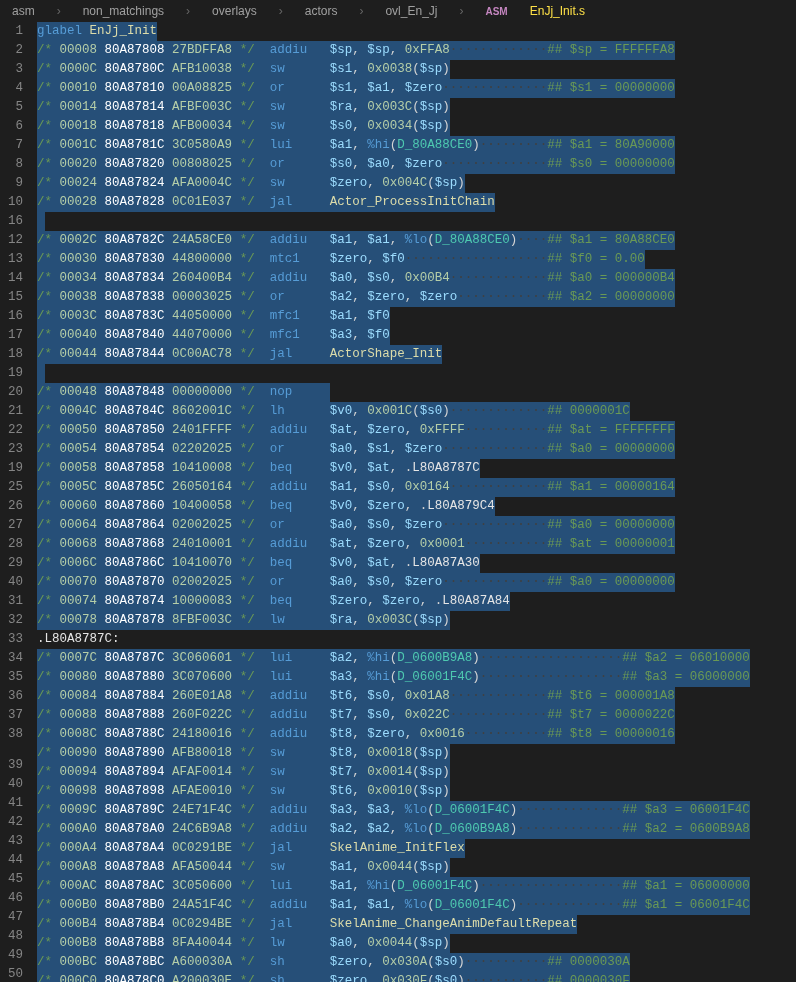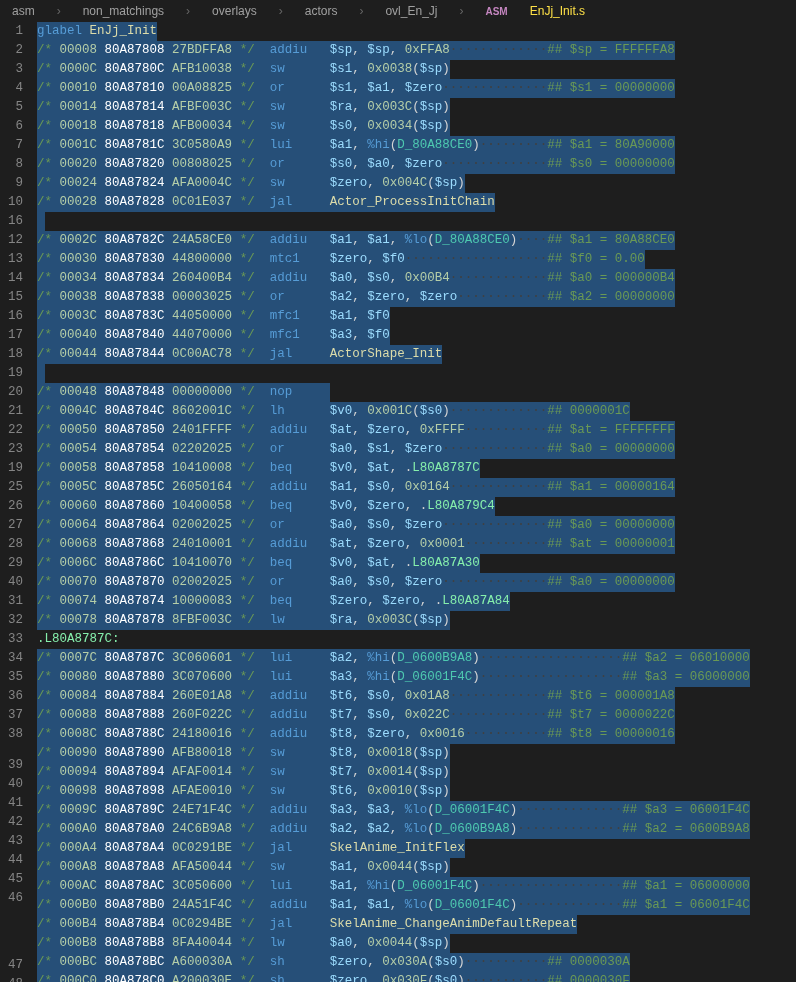--- a/index.html
+++ b/index.html
@@ -46,21 +46,21 @@
     align-items: center;
   }
   .sel {
     background: #264f78;
     display: inline;
   }
   .kw { color: #569cd6; }
   .num { color: #b5cea8; }
   .reg { color: #9cdcfe; }
   .func { color: #dcdcaa; }
-  .label { color: #86efac; }
+  .label { color: #e5e5e5; }
   .comment { color: #6a9955; }
   .punct { color: #ffffff; }
   .type { color: #4ec9b0; }
   .dots { color: #404040; letter-spacing: 0px; }
 </style>
 </head>
 <body>
 
 <div class="breadcrumb">
   <span>asm</span>
@@ -118,20 +118,20 @@
       <div class="line" style="justify-content: flex-end;">37</div>
       <div class="line" style="justify-content: flex-end;">38</div>
       <div class="line" style="justify-content: flex-end; margin-top: 12px;">39</div>
       <div class="line" style="justify-content: flex-end;">40</div>
       <div class="line" style="justify-content: flex-end;">41</div>
       <div class="line" style="justify-content: flex-end;">42</div>
       <div class="line" style="justify-content: flex-end;">43</div>
       <div class="line" style="justify-content: flex-end;">44</div>
       <div class="line" style="justify-content: flex-end;">45</div>
       <div class="line" style="justify-content: flex-end;">46</div>
-      <div class="line" style="justify-content: flex-end; margin-top: 48px;">47</div>
+      <div class="line" style="justify-content: flex-end;">47</div>
       <div class="line" style="justify-content: flex-end;">48</div>
       <div class="line" style="justify-content: flex-end;">49</div>
       <div class="line" style="justify-content: flex-end;">50</div>
       <div class="line" style="justify-content: flex-end;">51</div>
     </div>
   <div class="code" id="code"><div class="line"><span class="sel"><span class="kw">glabel</span> <span class="func">EnJj_Init</span></span></div><div class="line"><span class="sel"><span class="comment">/* </span><span class="num">00008</span> <span class="punct">80A87808</span> <span class="num">27BDFFA8</span> <span class="comment">*/</span>  <span class="kw">addiu</span>   <span class="reg">$sp</span>, <span class="reg">$sp</span>, <span class="num">0xFFA8</span><span class="dots">·············</span><span class="comment">## $sp = FFFFFFA8</span></span></div><div class="line"><span class="sel"><span class="comment">/* </span><span class="num">0000C</span> <span class="punct">80A8780C</span> <span class="num">AFB10038</span> <span class="comment">*/</span>  <span class="kw">sw</span>      <span class="reg">$s1</span>, <span class="num">0x0038</span>(<span class="reg">$sp</span>)</span></div><div class="line"><span class="sel"><span class="comment">/* </span><span class="num">00010</span> <span class="punct">80A87810</span> <span class="num">00A08825</span> <span class="comment">*/</span>  <span class="kw">or</span>      <span class="reg">$s1</span>, <span class="reg">$a1</span>, <span class="reg">$zero</span><span class="dots">··············</span><span class="comment">## $s1 = 00000000</span></span></div><div class="line"><span class="sel"><span class="comment">/* </span><span class="num">00014</span> <span class="punct">80A87814</span> <span class="num">AFBF003C</span> <span class="comment">*/</span>  <span class="kw">sw</span>      <span class="reg">$ra</span>, <span class="num">0x003C</span>(<span class="reg">$sp</span>)</span></div><div class="line"><span class="sel"><span class="comment">/* </span><span class="num">00018</span> <span class="punct">80A87818</span> <span class="num">AFB00034</span> <span class="comment">*/</span>  <span class="kw">sw</span>      <span class="reg">$s0</span>, <span class="num">0x0034</span>(<span class="reg">$sp</span>)</span></div><div class="line"><span class="sel"><span class="comment">/* </span><span class="num">0001C</span> <span class="punct">80A8781C</span> <span class="num">3C0580A9</span> <span class="comment">*/</span>  <span class="kw">lui</span>     <span class="reg">$a1</span>, <span class="kw">%hi</span>(<span class="type">D_80A88CE0</span>)<span class="dots">·········</span><span class="comment">## $a1 = 80A90000</span></span></div><div class="line"><span class="sel"><span class="comment">/* </span><span class="num">00020</span> <span class="punct">80A87820</span> <span class="num">00808025</span> <span class="comment">*/</span>  <span class="kw">or</span>      <span class="reg">$s0</span>, <span class="reg">$a0</span>, <span class="reg">$zero</span><span class="dots">··············</span><span class="comment">## $s0 = 00000000</span></span></div><div class="line"><span class="sel"><span class="comment">/* </span><span class="num">00024</span> <span class="punct">80A87824</span> <span class="num">AFA0004C</span> <span class="comment">*/</span>  <span class="kw">sw</span>      <span class="reg">$zero</span>, <span class="num">0x004C</span>(<span class="reg">$sp</span>)</span></div><div class="line"><span class="sel"><span class="comment">/* </span><span class="num">00028</span> <span class="punct">80A87828</span> <span class="num">0C01E037</span> <span class="comment">*/</span>  <span class="kw">jal</span>     <span class="func">Actor_ProcessInitChain</span></span></div><div class="line"><span class="sel">&nbsp;</span></div><div class="line"><span class="sel"><span class="comment">/* </span><span class="num">0002C</span> <span class="punct">80A8782C</span> <span class="num">24A58CE0</span> <span class="comment">*/</span>  <span class="kw">addiu</span>   <span class="reg">$a1</span>, <span class="reg">$a1</span>, <span class="kw">%lo</span>(<span class="type">D_80A88CE0</span>)<span class="dots">····</span><span class="comment">## $a1 = 80A88CE0</span></span></div><div class="line"><span class="sel"><span class="comment">/* </span><span class="num">00030</span> <span class="punct">80A87830</span> <span class="num">44800000</span> <span class="comment">*/</span>  <span class="kw">mtc1</span>    <span class="reg">$zero</span>, <span class="reg">$f0</span><span class="dots">···················</span><span class="comment">## $f0 = 0.00</span></span></div><div class="line"><span class="sel"><span class="comment">/* </span><span class="num">00034</span> <span class="punct">80A87834</span> <span class="num">260400B4</span> <span class="comment">*/</span>  <span class="kw">addiu</span>   <span class="reg">$a0</span>, <span class="reg">$s0</span>, <span class="num">0x00B4</span><span class="dots">·············</span><span class="comment">## $a0 = 000000B4</span></span></div><div class="line"><span class="sel"><span class="comment">/* </span><span class="num">00038</span> <span class="punct">80A87838</span> <span class="num">00003025</span> <span class="comment">*/</span>  <span class="kw">or</span>      <span class="reg">$a2</span>, <span class="reg">$zero</span>, <span class="reg">$zero</span><span class="dots">············</span><span class="comment">## $a2 = 00000000</span></span></div><div class="line"><span class="sel"><span class="comment">/* </span><span class="num">0003C</span> <span class="punct">80A8783C</span> <span class="num">44050000</span> <span class="comment">*/</span>  <span class="kw">mfc1</span>    <span class="reg">$a1</span>, <span class="reg">$f0</span></span></div><div class="line"><span class="sel"><span class="comment">/* </span><span class="num">00040</span> <span class="punct">80A87840</span> <span class="num">44070000</span> <span class="comment">*/</span>  <span class="kw">mfc1</span>    <span class="reg">$a3</span>, <span class="reg">$f0</span></span></div><div class="line"><span class="sel"><span class="comment">/* </span><span class="num">00044</span> <span class="punct">80A87844</span> <span class="num">0C00AC78</span> <span class="comment">*/</span>  <span class="kw">jal</span>     <span class="func">ActorShape_Init</span></span></div><div class="line"><span class="sel">&nbsp;</span></div><div class="line"><span class="sel"><span class="comment">/* </span><span class="num">00048</span> <span class="punct">80A87848</span> <span class="num">00000000</span> <span class="comment">*/</span>  <span class="kw">nop</span>     </span></div><div class="line"><span class="sel"><span class="comment">/* </span><span class="num">0004C</span> <span class="punct">80A8784C</span> <span class="num">8602001C</span> <span class="comment">*/</span>  <span class="kw">lh</span>      <span class="reg">$v0</span>, <span class="num">0x001C</span>(<span class="reg">$s0</span>)<span class="dots">·············</span><span class="comment">## 0000001C</span></span></div><div class="line"><span class="sel"><span class="comment">/* </span><span class="num">00050</span> <span class="punct">80A87850</span> <span class="num">2401FFFF</span> <span class="comment">*/</span>  <span class="kw">addiu</span>   <span class="reg">$at</span>, <span class="reg">$zero</span>, <span class="num">0xFFFF</span><span class="dots">···········</span><span class="comment">## $at = FFFFFFFF</span></span></div><div class="line"><span class="sel"><span class="comment">/* </span><span class="num">00054</span> <span class="punct">80A87854</span> <span class="num">02202025</span> <span class="comment">*/</span>  <span class="kw">or</span>      <span class="reg">$a0</span>, <span class="reg">$s1</span>, <span class="reg">$zero</span><span class="dots">··············</span><span class="comment">## $a0 = 00000000</span></span></div><div class="line"><span class="sel"><span class="comment">/* </span><span class="num">00058</span> <span class="punct">80A87858</span> <span class="num">10410008</span> <span class="comment">*/</span>  <span class="kw">beq</span>     <span class="reg">$v0</span>, <span class="reg">$at</span>, .<span class="label">L80A8787C</span></span></div><div class="line"><span class="sel"><span class="comment">/* </span><span class="num">0005C</span> <span class="punct">80A8785C</span> <span class="num">26050164</span> <span class="comment">*/</span>  <span class="kw">addiu</span>   <span class="reg">$a1</span>, <span class="reg">$s0</span>, <span class="num">0x0164</span><span class="dots">·············</span><span class="comment">## $a1 = 00000164</span></span></div><div class="line"><span class="sel"><span class="comment">/* </span><span class="num">00060</span> <span class="punct">80A87860</span> <span class="num">10400058</span> <span class="comment">*/</span>  <span class="kw">beq</span>     <span class="reg">$v0</span>, <span class="reg">$zero</span>, .<span class="label">L80A879C4</span></span></div><div class="line"><span class="sel"><span class="comment">/* </span><span class="num">00064</span> <span class="punct">80A87864</span> <span class="num">02002025</span> <span class="comment">*/</span>  <span class="kw">or</span>      <span class="reg">$a0</span>, <span class="reg">$s0</span>, <span class="reg">$zero</span><span class="dots">··············</span><span class="comment">## $a0 = 00000000</span></span></div><div class="line"><span class="sel"><span class="comment">/* </span><span class="num">00068</span> <span class="punct">80A87868</span> <span class="num">24010001</span> <span class="comment">*/</span>  <span class="kw">addiu</span>   <span class="reg">$at</span>, <span class="reg">$zero</span>, <span class="num">0x0001</span><span class="dots">···········</span><span class="comment">## $at = 00000001</span></span></div><div class="line"><span class="sel"><span class="comment">/* </span><span class="num">0006C</span> <span class="punct">80A8786C</span> <span class="num">10410070</span> <span class="comment">*/</span>  <span class="kw">beq</span>     <span class="reg">$v0</span>, <span class="reg">$at</span>, .<span class="label">L80A87A30</span></span></div><div class="line"><span class="sel"><span class="comment">/* </span><span class="num">00070</span> <span class="punct">80A87870</span> <span class="num">02002025</span> <span class="comment">*/</span>  <span class="kw">or</span>      <span class="reg">$a0</span>, <span class="reg">$s0</span>, <span class="reg">$zero</span><span class="dots">··············</span><span class="comment">## $a0 = 00000000</span></span></div><div class="line"><span class="sel"><span class="comment">/* </span><span class="num">00074</span> <span class="punct">80A87874</span> <span class="num">10000083</span> <span class="comment">*/</span>  <span class="kw">beq</span>     <span class="reg">$zero</span>, <span class="reg">$zero</span>, .<span class="label">L80A87A84</span></span></div><div class="line"><span class="sel"><span class="comment">/* </span><span class="num">00078</span> <span class="punct">80A87878</span> <span class="num">8FBF003C</span> <span class="comment">*/</span>  <span class="kw">lw</span>      <span class="reg">$ra</span>, <span class="num">0x003C</span>(<span class="reg">$sp</span>)</span></div><div class="line"><span class="label">.L80A8787C:</span></div><div class="line"><span class="sel"><span class="comment">/* </span><span class="num">0007C</span> <span class="punct">80A8787C</span> <span class="num">3C060601</span> <span class="comment">*/</span>  <span class="kw">lui</span>     <span class="reg">$a2</span>, <span class="kw">%hi</span>(<span class="type">D_0600B9A8</span>)<span class="dots">···················</span><span class="comment">## $a2 = 06010000</span></span></div><div class="line"><span class="sel"><span class="comment">/* </span><span class="num">00080</span> <span class="punct">80A87880</span> <span class="num">3C070600</span> <span class="comment">*/</span>  <span class="kw">lui</span>     <span class="reg">$a3</span>, <span class="kw">%hi</span>(<span class="type">D_06001F4C</span>)<span class="dots">···················</span><span class="comment">## $a3 = 06000000</span></span></div><div class="line"><span class="sel"><span class="comment">/* </span><span class="num">00084</span> <span class="punct">80A87884</span> <span class="num">260E01A8</span> <span class="comment">*/</span>  <span class="kw">addiu</span>   <span class="reg">$t6</span>, <span class="reg">$s0</span>, <span class="num">0x01A8</span><span class="dots">·············</span><span class="comment">## $t6 = 000001A8</span></span></div><div class="line"><span class="sel"><span class="comment">/* </span><span class="num">00088</span> <span class="punct">80A87888</span> <span class="num">260F022C</span> <span class="comment">*/</span>  <span class="kw">addiu</span>   <span class="reg">$t7</span>, <span class="reg">$s0</span>, <span class="num">0x022C</span><span class="dots">·············</span><span class="comment">## $t7 = 0000022C</span></span></div><div class="line"><span class="sel"><span class="comment">/* </span><span class="num">0008C</span> <span class="punct">80A8788C</span> <span class="num">24180016</span> <span class="comment">*/</span>  <span class="kw">addiu</span>   <span class="reg">$t8</span>, <span class="reg">$zero</span>, <span class="num">0x0016</span><span class="dots">···········</span><span class="comment">## $t8 = 00000016</span></span></div><div class="line"><span class="sel"><span class="comment">/* </span><span class="num">00090</span> <span class="punct">80A87890</span> <span class="num">AFB80018</span> <span class="comment">*/</span>  <span class="kw">sw</span>      <span class="reg">$t8</span>, <span class="num">0x0018</span>(<span class="reg">$sp</span>)</span></div><div class="line"><span class="sel"><span class="comment">/* </span><span class="num">00094</span> <span class="punct">80A87894</span> <span class="num">AFAF0014</span> <span class="comment">*/</span>  <span class="kw">sw</span>      <span class="reg">$t7</span>, <span class="num">0x0014</span>(<span class="reg">$sp</span>)</span></div><div class="line"><span class="sel"><span class="comment">/* </span><span class="num">00098</span> <span class="punct">80A87898</span> <span class="num">AFAE0010</span> <span class="comment">*/</span>  <span class="kw">sw</span>      <span class="reg">$t6</span>, <span class="num">0x0010</span>(<span class="reg">$sp</span>)</span></div><div class="line"><span class="sel"><span class="comment">/* </span><span class="num">0009C</span> <span class="punct">80A8789C</span> <span class="num">24E71F4C</span> <span class="comment">*/</span>  <span class="kw">addiu</span>   <span class="reg">$a3</span>, <span class="reg">$a3</span>, <span class="kw">%lo</span>(<span class="type">D_06001F4C</span>)<span class="dots">··············</span><span class="comment">## $a3 = 06001F4C</span></span></div><div class="line"><span class="sel"><span class="comment">/* </span><span class="num">000A0</span> <span class="punct">80A878A0</span> <span class="num">24C6B9A8</span> <span class="comment">*/</span>  <span class="kw">addiu</span>   <span class="reg">$a2</span>, <span class="reg">$a2</span>, <span class="kw">%lo</span>(<span class="type">D_0600B9A8</span>)<span class="dots">··············</span><span class="comment">## $a2 = 0600B9A8</span></span></div><div class="line"><span class="sel"><span class="comment">/* </span><span class="num">000A4</span> <span class="punct">80A878A4</span> <span class="num">0C0291BE</span> <span class="comment">*/</span>  <span class="kw">jal</span>     <span class="func">SkelAnime_InitFlex</span></span></div><div class="line"><span class="sel"><span class="comment">/* </span><span class="num">000A8</span> <span class="punct">80A878A8</span> <span class="num">AFA50044</span> <span class="comment">*/</span>  <span class="kw">sw</span>      <span class="reg">$a1</span>, <span class="num">0x0044</span>(<span class="reg">$sp</span>)</span></div><div class="line"><span class="sel"><span class="comment">/* </span><span class="num">000AC</span> <span class="punct">80A878AC</span> <span class="num">3C050600</span> <span class="comment">*/</span>  <span class="kw">lui</span>     <span class="reg">$a1</span>, <span class="kw">%hi</span>(<span class="type">D_06001F4C</span>)<span class="dots">···················</span><span class="comment">## $a1 = 06000000</span></span></div><div class="line"><span class="sel"><span class="comment">/* </span><span class="num">000B0</span> <span class="punct">80A878B0</span> <span class="num">24A51F4C</span> <span class="comment">*/</span>  <span class="kw">addiu</span>   <span class="reg">$a1</span>, <span class="reg">$a1</span>, <span class="kw">%lo</span>(<span class="type">D_06001F4C</span>)<span class="dots">··············</span><span class="comment">## $a1 = 06001F4C</span></span></div><div class="line"><span class="sel"><span class="comment">/* </span><span class="num">000B4</span> <span class="punct">80A878B4</span> <span class="num">0C0294BE</span> <span class="comment">*/</span>  <span class="kw">jal</span>     <span class="func">SkelAnime_ChangeAnimDefaultRepeat</span></span></div><div class="line"><span class="sel"><span class="comment">/* </span><span class="num">000B8</span> <span class="punct">80A878B8</span> <span class="num">8FA40044</span> <span class="comment">*/</span>  <span class="kw">lw</span>      <span class="reg">$a0</span>, <span class="num">0x0044</span>(<span class="reg">$sp</span>)</span></div><div class="line"><span class="sel"><span class="comment">/* </span><span class="num">000BC</span> <span class="punct">80A878BC</span> <span class="num">A600030A</span> <span class="comment">*/</span>  <span class="kw">sh</span>      <span class="reg">$zero</span>, <span class="num">0x030A</span>(<span class="reg">$s0</span>)<span class="dots">···········</span><span class="comment">## 0000030A</span></span></div><div class="line"><span class="sel"><span class="comment">/* </span><span class="num">000C0</span> <span class="punct">80A878C0</span> <span class="num">A200030E</span> <span class="comment">*/</span>  <span class="kw">sh</span>      <span class="reg">$zero</span>  <span class="num">0x030F</span>(<span class="reg">$s0</span>)<span class="dots">···········</span><span class="comment">## 0000030F</span></span></div></div>
 </div>
 
 </body></html>

